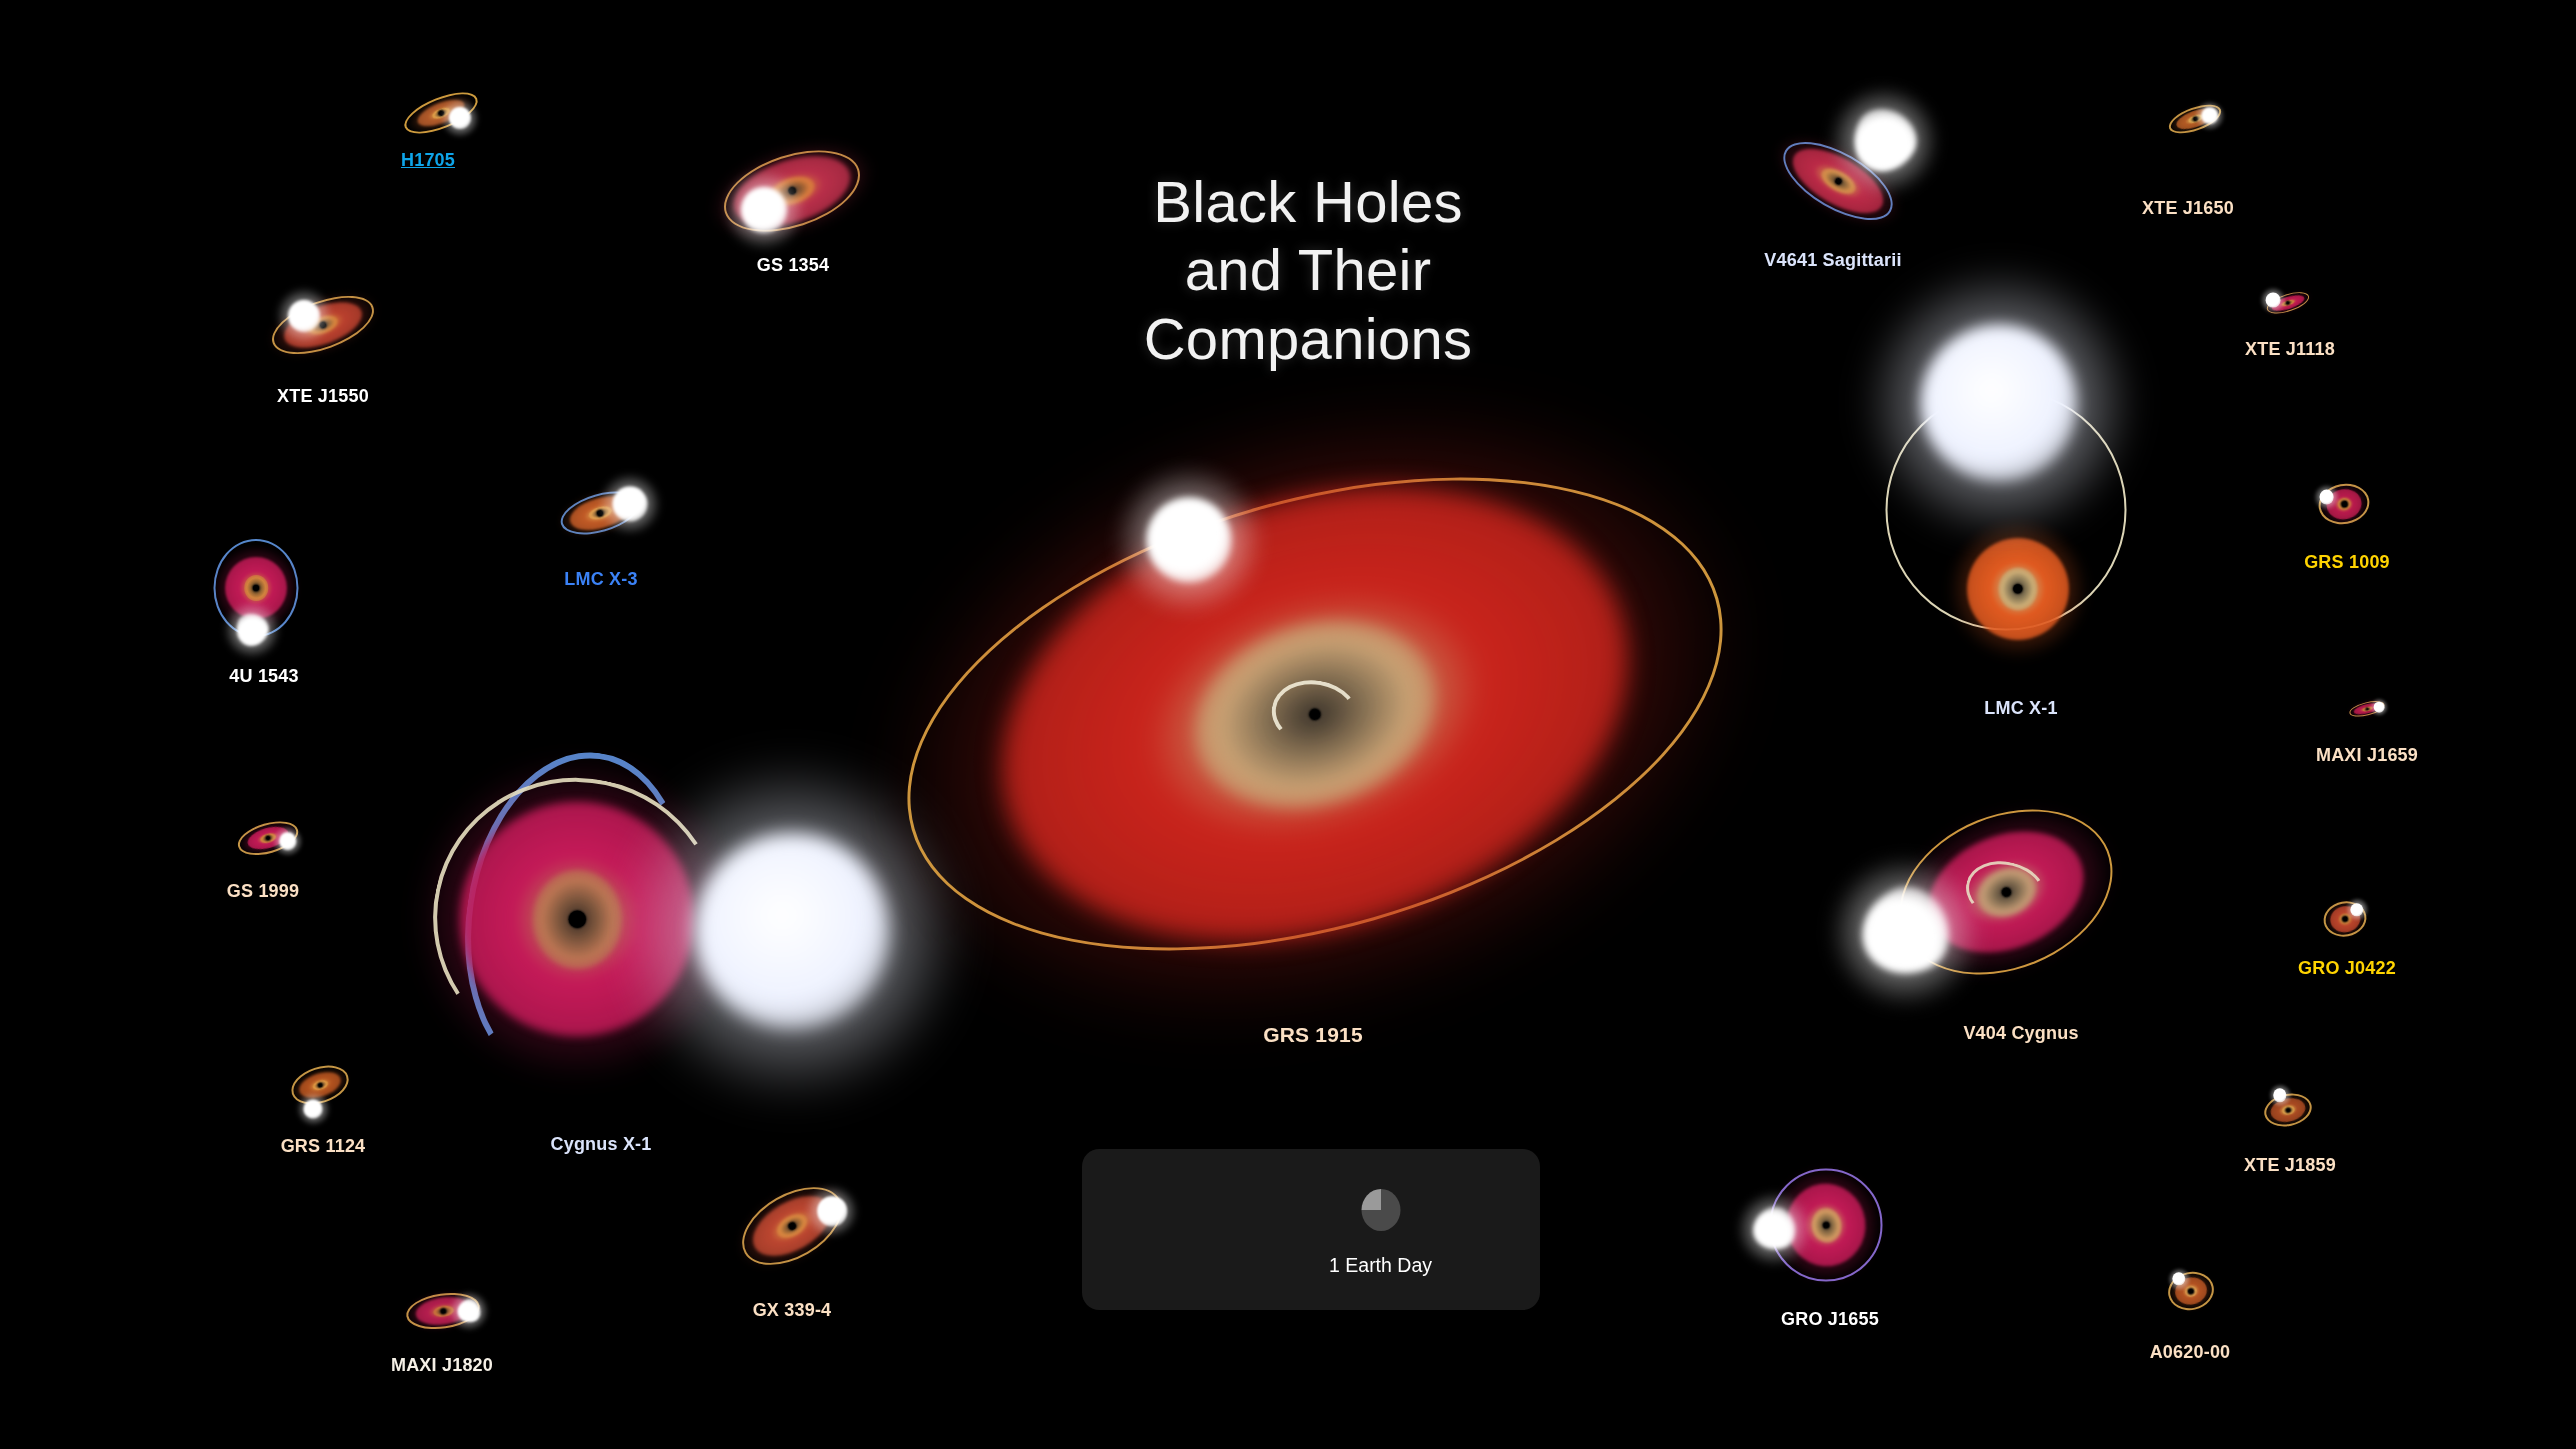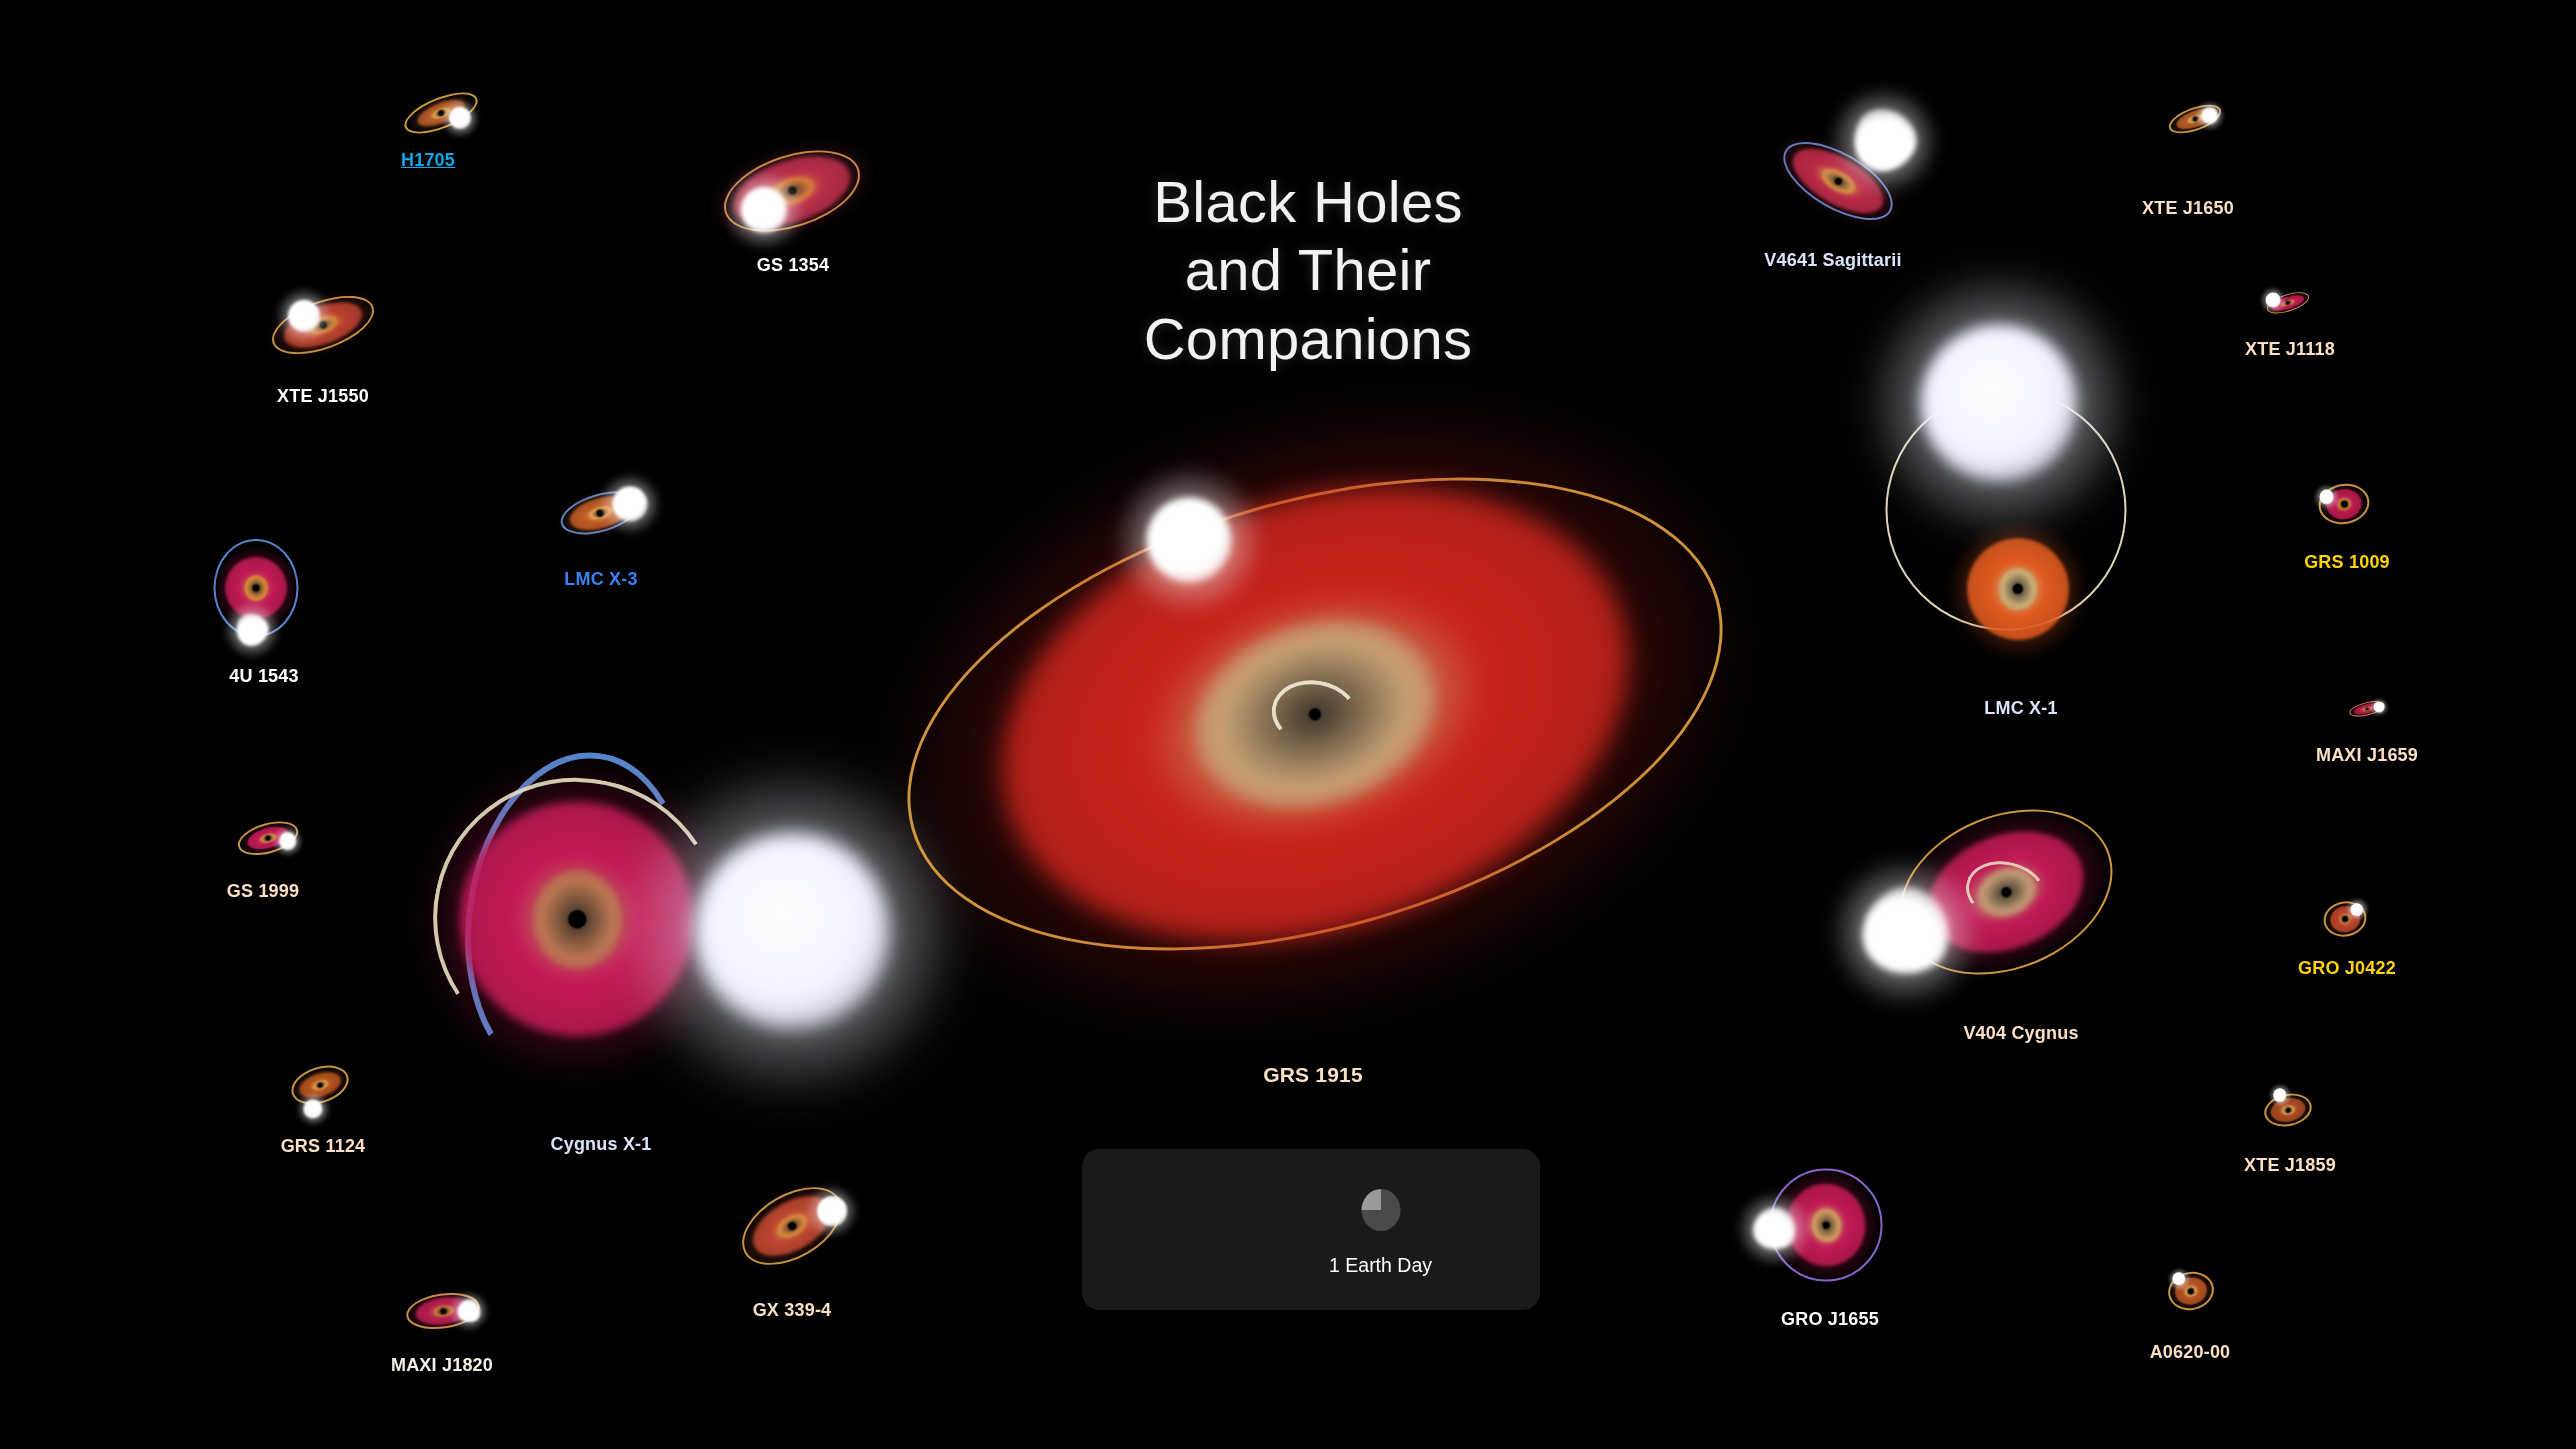--- a/index.html
+++ b/index.html
@@ -62,21 +62,21 @@
     transform:translate(-50%,-50%);
     box-sizing:border-box;
   }
 
   
   .label{
     position:absolute;transform:translate(-50%,0);
     font-size:18px;font-weight:600;letter-spacing:0.2px;
     white-space:nowrap;
   }
-  .label.big{font-size:21px;font-weight:600;margin-top:40px;}
+  .label.big{font-size:21px;font-weight:600;}
 
   
   #legend{
     position:absolute;left:1082px;top:1149px;width:458px;height:161px;
     background:#1a1a1a;border-radius:17.4px;
   }
   .leg-item{position:absolute;text-align:center;}
   .leg-cap{
     color:#ffffff;font-size:19.5px;font-weight:400;white-space:nowrap;
     position:absolute;left:50%;transform:translateX(-50%);top:86px;

